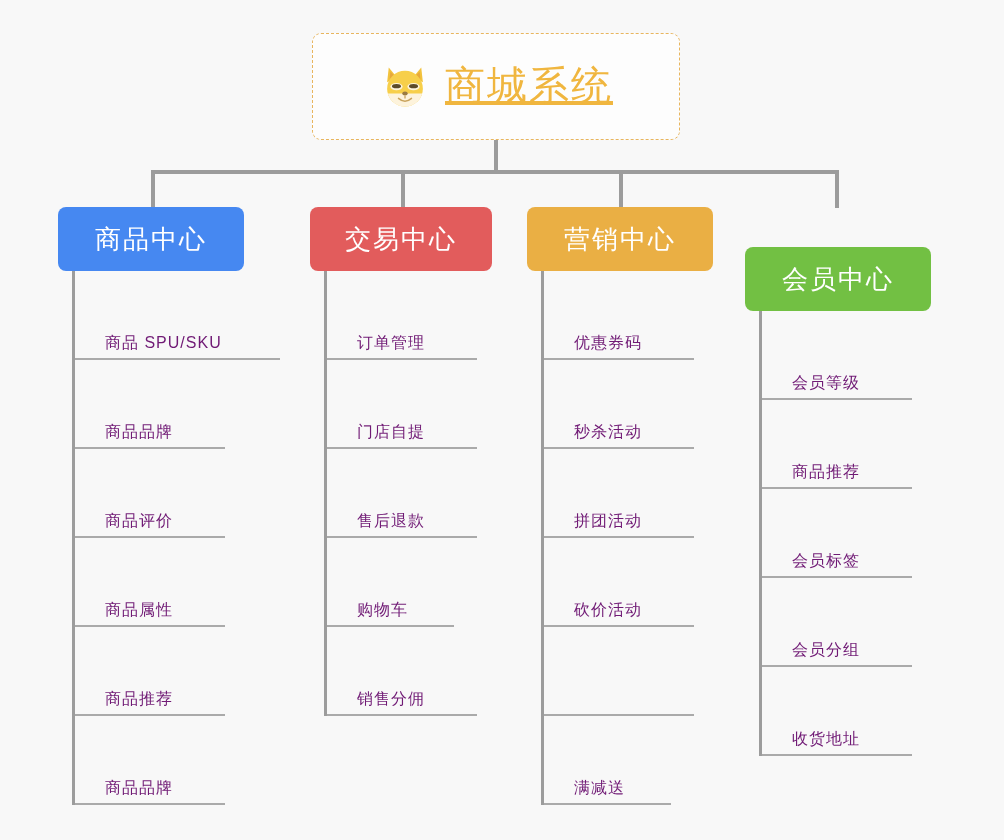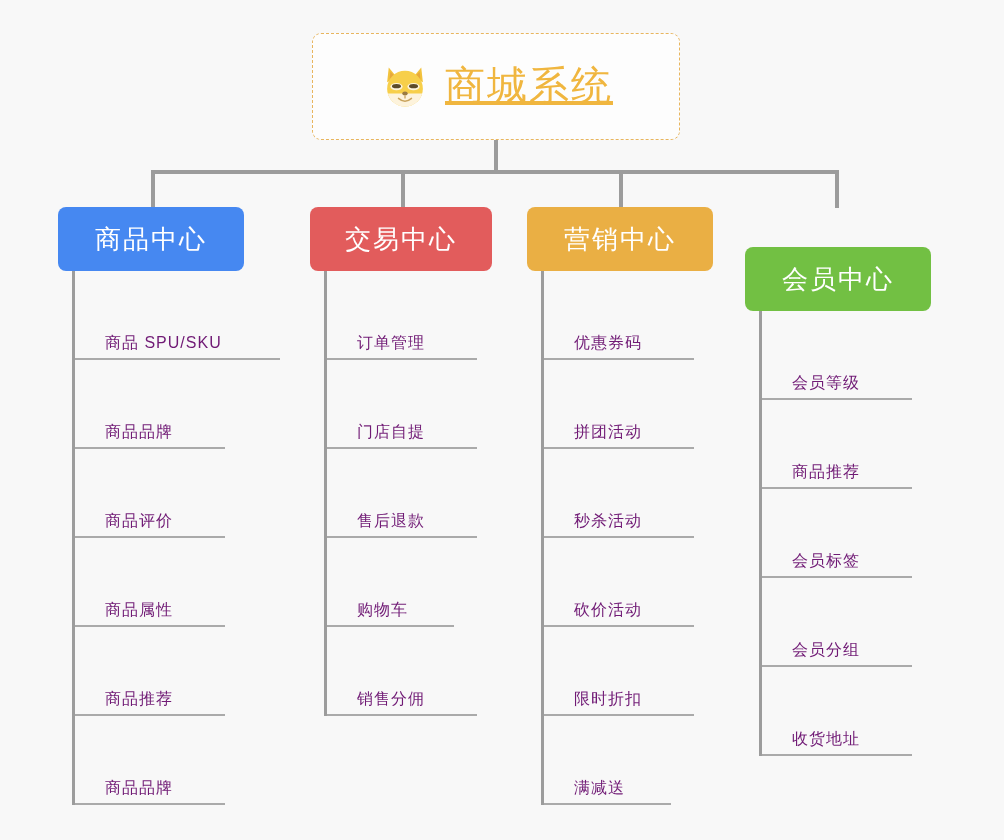--- a/index.html
+++ b/index.html
@@ -230,33 +230,32 @@
   </div>
 
   <div class="column col-3">
     <div class="col-header" style="background: rgb(234, 175, 68);">营销中心</div>
     <div class="leaf-list">
       <div class="leaf-item">
         <span class="leaf-label">优惠券码</span>
         <span class="leaf-rule" style="width: 150px;"></span>
       </div>
       <div class="leaf-item">
+        <span class="leaf-label">秒杀活动</span>
+        <span class="leaf-rule" style="width: 150px;"></span>
+      </div>
+      <div class="leaf-item">
         <span class="leaf-label">拼团活动</span>
         <span class="leaf-rule" style="width: 150px;"></span>
       </div>
       <div class="leaf-item">
-        <span class="leaf-label">秒杀活动</span>
-        <span class="leaf-rule" style="width: 150px;"></span>
-      </div>
-      <div class="leaf-item">
         <span class="leaf-label">砍价活动</span>
         <span class="leaf-rule" style="width: 150px;"></span>
       </div>
       <div class="leaf-item">
-        <span class="leaf-label">限时折扣</span>
         <span class="leaf-rule" style="width: 150px;"></span>
       </div>
       <div class="leaf-item">
         <span class="leaf-label">满减送</span>
         <span class="leaf-rule" style="width: 127px;"></span>
       </div>
     </div>
   </div>
 
   <div class="column col-4">

